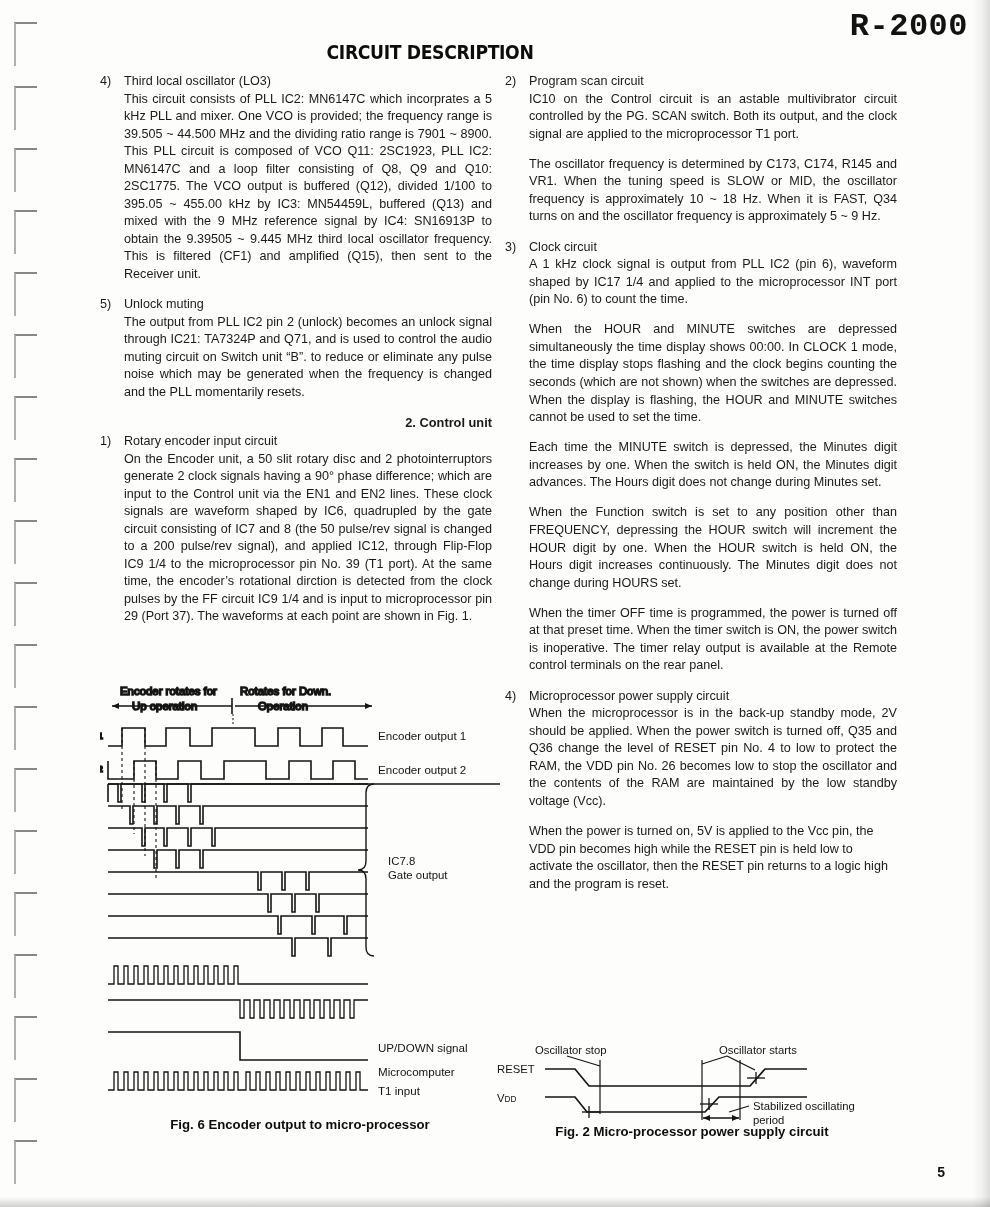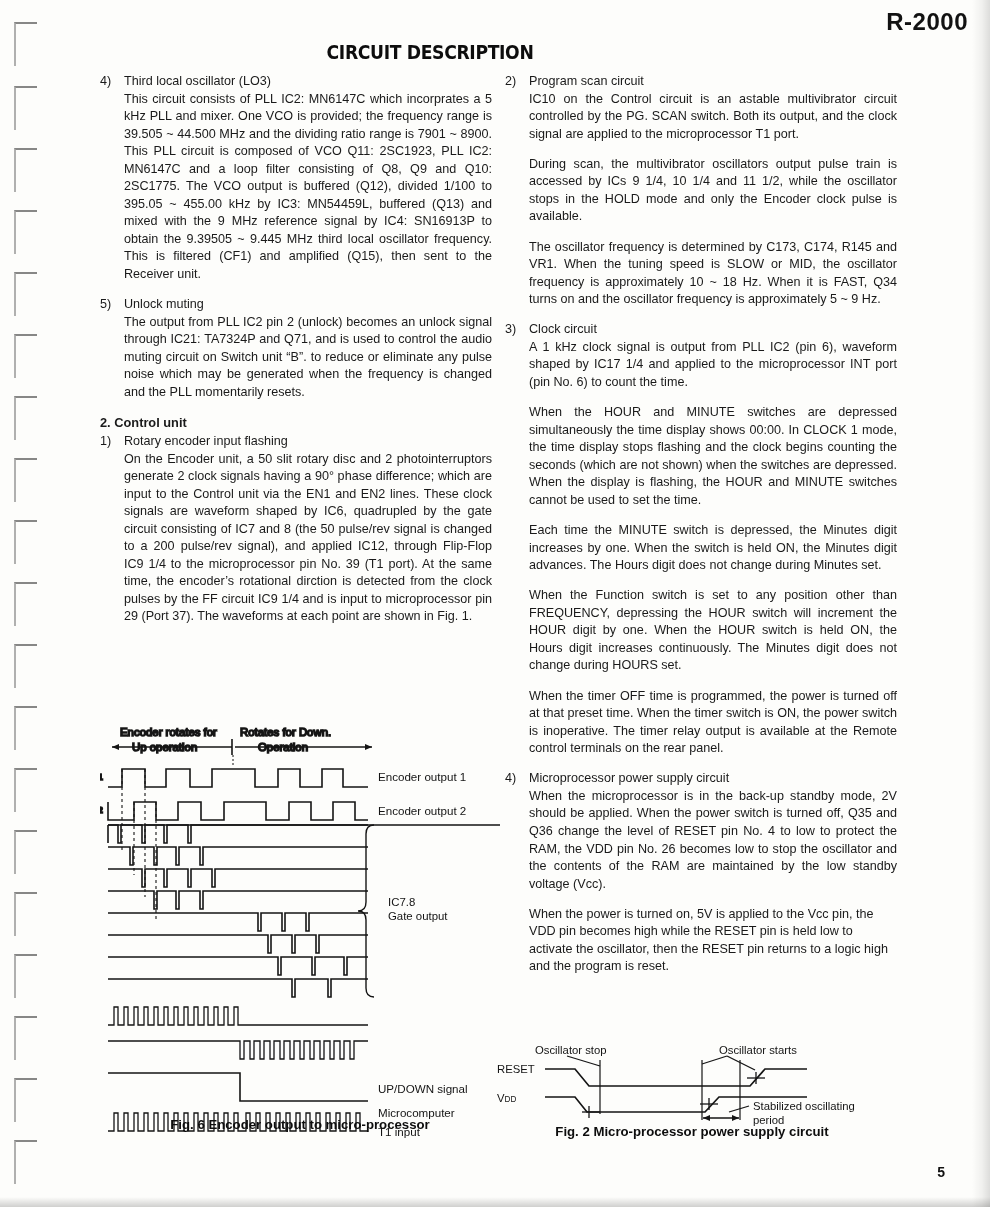--- a/index.html
+++ b/index.html
@@ -35,23 +35,23 @@
     position: absolute;
     left: 14px;
     width: 21px; height: 42px;
     border-left: 2px solid rgba(70,70,70,0.42);
     border-top: 2px solid rgba(40,40,40,0.55);
   }
   
   .model-id {
     position: absolute;
     right: 22px; top: 8px;
-    font-family: Liberation Sans, sans-serif;
-    font-weight: bold;
-    font-size: 24px;
+    font-family: Liberation Mono, monospace;
+    font-weight: bold;
+    font-size: 32px;
     letter-spacing: 0.5px;
     color: #121212;
   }
   .doc-title {
     position: absolute;
     left: 0; top: 40px;
     width: 860px;
     text-align: center;
     font-family: "DejaVu Sans", sans-serif;
     font-weight: bold;
@@ -77,34 +77,35 @@
     margin-top: 1px;
   }
   .numhead .marker { width: 24px; flex: none; }
   .numhead .htext { flex: 1; }
 
   .sec-head {
     font-weight: bold;
     margin-top: 13px;
     margin-bottom: 1px;
     font-size: 12.8px;
+    text-align: right;
   }
   .para {
     margin-left: 24px;
     text-align: justify;
     text-justify: inter-word;
     hyphens: manual;
   }
   .para.last { text-align: left; }
 
   
   .fig1 {
     position: absolute;
     left: 100px;
-    top: 725px;
+    top: 684px;
     width: 400px;
     height: 462px;
   }
   .fig1-caption {
     position: absolute;
     left: 100px;
     top: 1115px;
     width: 400px;
     text-align: center;
     font-weight: bold;
@@ -184,33 +185,32 @@
     </div>
     <p class="para" style="margin-top:0">The output from PLL IC2 pin 2 (unlock) becomes an unlock signal through IC21: TA7324P and Q71, and is used to control the audio muting circuit on Switch unit “B”. to reduce or eliminate any pulse noise which may be generated when the frequency is changed and the PLL momentarily resets.</p>
 
     <div class="sec-head">
       <span>2.</span>
       <span>Control unit</span>
     </div>
 
     <div class="numhead">
       <span class="marker">1)</span>
-      <span class="htext">Rotary encoder input flashing</span>
+      <span class="htext">Rotary encoder input circuit</span>
     </div>
     <p class="para" style="margin-top:0">On the Encoder unit, a 50 slit rotary disc and 2 photointerruptors generate 2 clock signals having a 90° phase difference; which are input to the Control unit via the EN1 and EN2 lines.  These clock signals are waveform shaped by IC6, quadrupled by the gate circuit consisting of IC7 and 8 (the 50 pulse/rev signal is changed to a 200 pulse/rev signal), and applied IC12, through Flip-Flop IC9 1/4 to the microprocessor pin No. 39 (T1 port).  At the same time, the encoder’s rotational dirction is detected from the clock pulses by the FF circuit IC9 1/4 and is input to microprocessor pin 29 (Port 37).  The waveforms at each point are shown in Fig. 1.</p>
   </div>
 
   <div class="col col-right">
 
     <div class="numhead">
       <span class="marker">2)</span>
       <span class="htext">Program scan circuit</span>
     </div>
     <p class="para" style="margin-top:0">IC10 on the Control circuit is an astable multivibrator circuit controlled by the PG. SCAN switch.  Both its output, and the clock signal are applied to the microprocessor T1 port.</p>
-    <p class="para" style="margin-top:0">During scan, the multivibrator oscillators output pulse train is accessed by ICs 9 1/4, 10 1/4 and 11 1/2, while the oscillator stops in the HOLD mode and only the Encoder clock pulse is available.</p>
     <p class="para" style="margin-top:9px">The oscillator frequency is determined by C173, C174, R145 and VR1.  When the tuning speed is SLOW or MID, the oscillator frequency is approximately 10 ~ 18 Hz.  When it is FAST, Q34 turns on and the oscillator frequency is approximately 5 ~ 9 Hz.</p>
 
     <div class="numhead">
       <span class="marker">3)</span>
       <span class="htext">Clock circuit</span>
     </div>
     <p class="para" style="margin-top:0">A 1 kHz clock signal is output from PLL IC2 (pin 6), waveform shaped by IC17 1/4 and applied to the microprocessor INT port (pin No. 6) to count the time.</p>
     <p class="para" style="margin-top:0">When the HOUR and MINUTE switches are depressed simultaneously the time display shows 00:00.  In CLOCK 1 mode, the time display stops flashing and the clock begins counting the seconds (which are not shown) when the switches are depressed.  When the display is flashing, the HOUR and MINUTE switches cannot be used to set the time.</p>
     <p class="para" style="margin-top:0">Each time the MINUTE switch is depressed, the Minutes digit increases by one.  When the switch is held ON, the Minutes digit advances.  The Hours digit does not change during Minutes set.</p>
     <p class="para" style="margin-top:0">When the Function switch is set to any position other than FREQUENCY, depressing the HOUR switch will increment the HOUR digit by one.  When the HOUR switch is held ON, the Hours digit increases continuously.  The Minutes digit does not change during HOURS set.</p>

